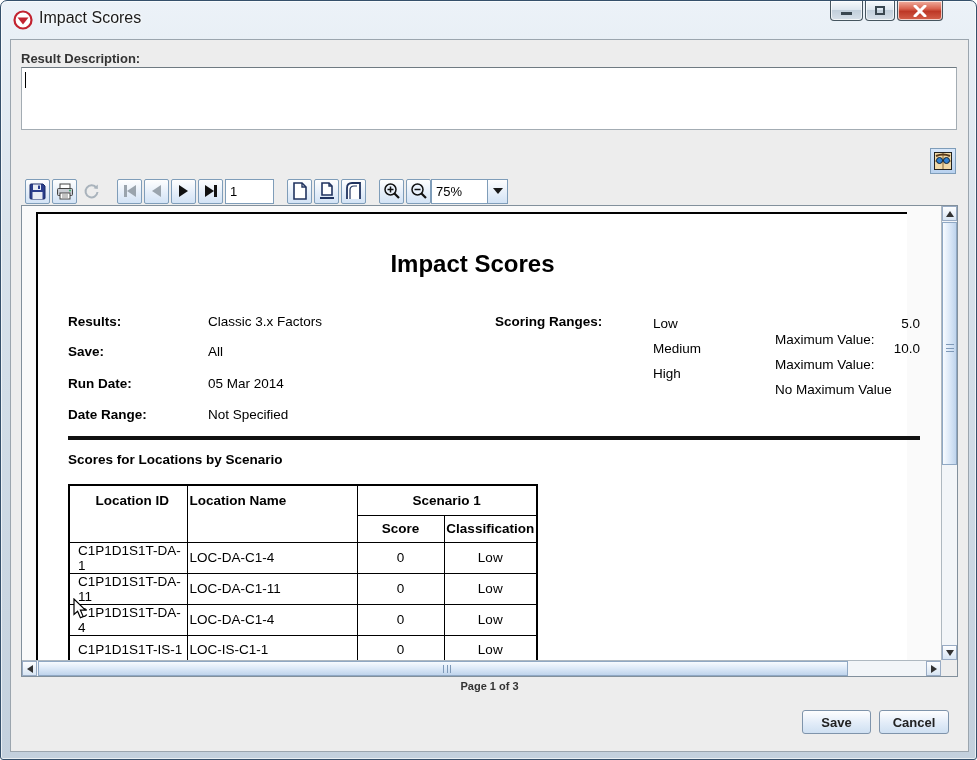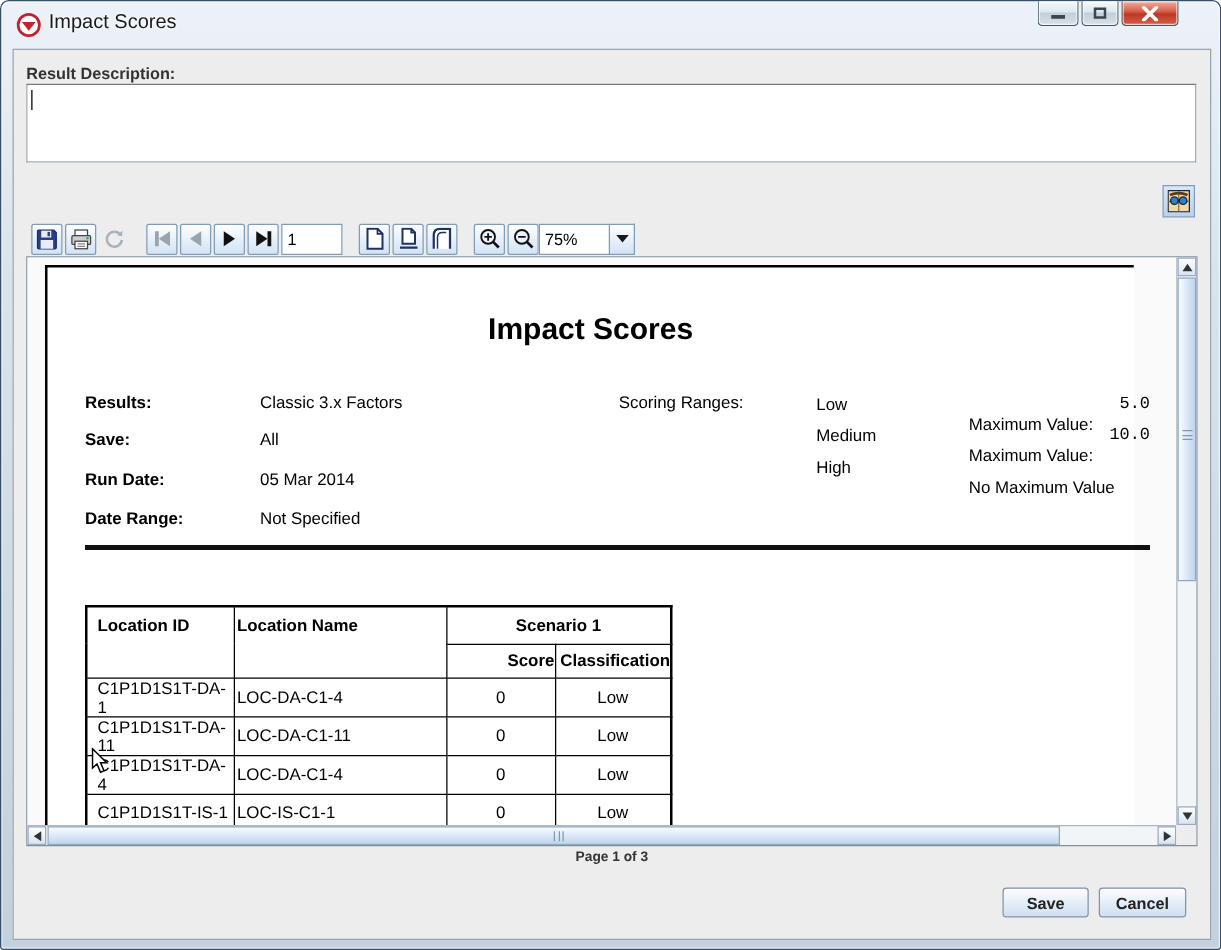--- a/index.html
+++ b/index.html
@@ -97,34 +97,34 @@
     border:1px solid #82909C; background:#F1F1F1;
   }
   .viewport { position:absolute; left:0; top:0; right:16px; bottom:16px; background:#FAFAFA; overflow:hidden; }
   .page {
     position:absolute; left:14px; top:6px; width:871px; height:1400px; background:#fff;
     border-top:2px solid #000; border-left:2px solid #000;
   }
   .rpt-title { position:absolute; top:36px; left:0; width:100%; text-align:center; font-size:24px; font-weight:bold; color:#000; }
   .meta-label { position:absolute; left:30px; font-size:13.5px; font-weight:bold; color:#000; }
   .meta-value { position:absolute; left:170px; font-size:13.5px; color:#000; }
-  .sc-head { position:absolute; left:457px; top:100px; font-size:13.5px; font-weight:normal; }
+  .sc-head { position:absolute; left:457px; top:100px; font-size:13.5px; font-weight:bold; }
   .sc-name { position:absolute; left:615px; font-size:13.5px; }
   .sc-rule { position:absolute; left:737px; font-size:13.5px;margin-top:16px; }
-  .sc-val  { position:absolute; left:800px; width:82px; text-align:right; font-size:13.5px;font-family:Liberation Mono, monospace; }
+  .sc-val  { position:absolute; left:800px; width:82px; text-align:right; font-size:13.5px; }
   .hrule { position:absolute; left:30px; top:222px; width:852px; height:4px; background:#111; }
   .section-title { position:absolute; left:30px; top:238px; font-size:13.5px; font-weight:bold; }
 
   table.scores { position:absolute; left:30px; top:270px; border-collapse:collapse; table-layout:fixed; }
   table.scores td, table.scores th { border:1px solid #000; font-size:13.5px; color:#000; background:#fff; }
   table.scores { border:2px solid #000; }
-  th.h-left { border-right:none; text-align:left; vertical-align:top; padding:7px 0 0 8px; font-size:13.5px; }
+  th.h-left { border-right:none; text-align:center; vertical-align:top; padding:7px 0 0 8px; font-size:13.5px; }
   th.h-left2 { border-left:none; text-align:left; vertical-align:top; padding:7px 0 0 2px; }
   th.scenario { height:30px; text-align:center; font-size:13.5px;margin-left:24px; }
-  th.sub { height:27px; text-align:right; font-size:12.5px; }
+  th.sub { height:27px; text-align:center; font-size:12.5px; }
   td.c-id { border-right:none; padding-left:8px; height:29px; }
   td.c-name { border-left:none; padding-left:2px; }
   td.c-score, td.c-class { text-align:center; }
 
   
   .vscroll { position:absolute; top:0; right:0; bottom:16px; width:16px; background:#F2F5F8; border-left:1px solid #AEB8C0; }
   .hscroll { position:absolute; left:0; right:16px; bottom:0; height:16px; background:#F2F5F8; border-top:1px solid #AEB8C0; }
   .sb-btn {
     position:absolute; width:15px; height:15px; border:1px solid #98ABC4;
     background:linear-gradient(180deg,#FDFEFF,#D8E5F3); display:flex; align-items:center; justify-content:center;
@@ -312,20 +312,21 @@
         <span class="sc-name" style="top:102px">Low</span>
         <span class="sc-rule" style="top:102px">Maximum Value:</span>
         <span class="sc-val" style="top:102px">5.0</span>
         <span class="sc-name" style="top:127px">Medium</span>
         <span class="sc-rule" style="top:127px">Maximum Value:</span>
         <span class="sc-val" style="top:127px">10.0</span>
         <span class="sc-name" style="top:152px">High</span>
         <span class="sc-rule" style="top:152px">No Maximum Value</span>
 
         <div class="hrule"></div>
+        <div class="section-title">Scores for Locations by Scenario</div>
 
         <table class="scores">
           <colgroup>
             <col style="width:118px">
               <col style="width:170px">
               <col style="width:87px">
               <col style="width:93px">
           </colgroup>
           <tbody>
               <tr>

